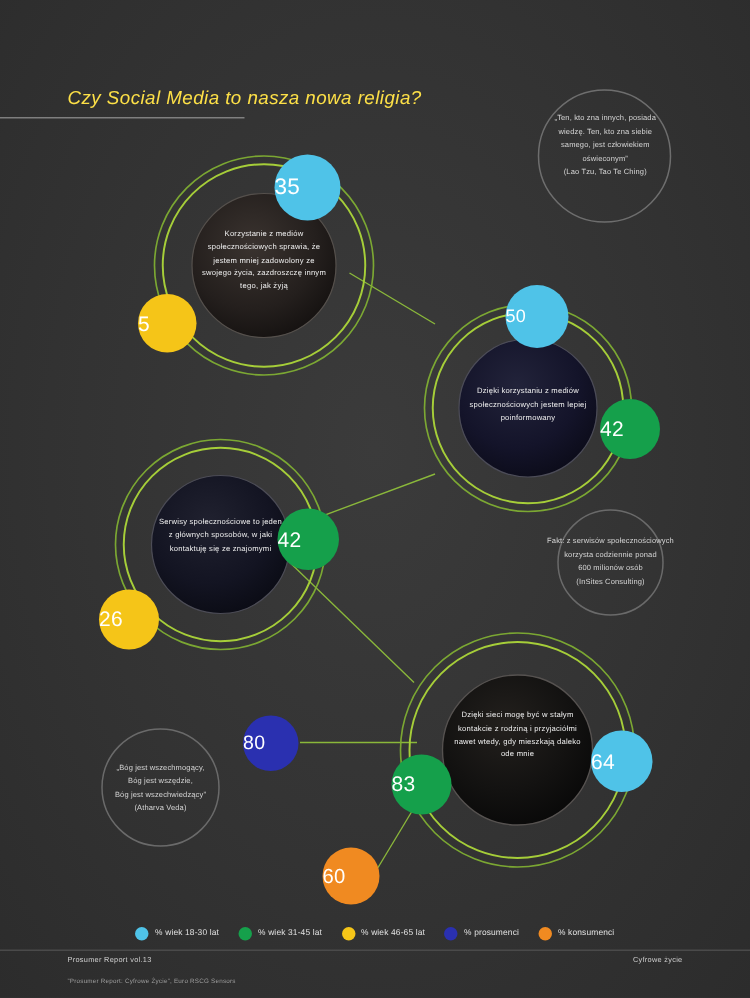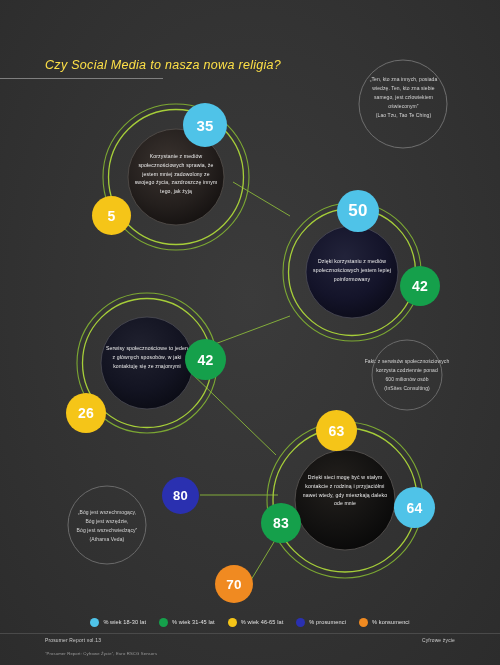--- a/index.html
+++ b/index.html
@@ -33,22 +33,22 @@
   }
   
   .quote{
     position:absolute;color:#d6d6d6;text-align:center;
     font-size:5.0px;line-height:1.78;letter-spacing:.1px;
   }
 
   
   .bub{
     position:absolute;border-radius:50%;
-    display:flex;align-items:center;justify-content:center;
-    color:#ffffff;font-weight:bold;letter-spacing:.2px;
+    display:flex;align-items:center;justify-content:flex-start;
+    color:#ffffff;font-weight:normal;letter-spacing:.2px;
     box-shadow:0 0 0 0 rgba(0,0,0,0);
   }
   .bub span{display:block;transform:translateY(-.5px);}
 
   
   .legend{
     position:absolute;left:0;top:613px;width:500px;height:18px;
     display:flex;align-items:center;justify-content:center;gap:13px;
   }
   .lg{display:flex;align-items:center;gap:4px;}
@@ -161,48 +161,45 @@
     <div>(Atharva Veda)</div>
   </div>
 
   <div class="bub" style="left:183px;top:103px;width:44px;height:44px;background:#4FC3E8;font-size:15px;">
     <span>35</span>
   </div>
   <div class="bub" style="left:92px;top:196px;width:39px;height:39px;background:#F5C518;font-size:14px;">
     <span>5</span>
   </div>
 
-  <div class="bub" style="left:337px;top:190px;width:42px;height:42px;background:#4FC3E8;font-size:17px;">
+  <div class="bub" style="left:337px;top:190px;width:42px;height:42px;background:#4FC3E8;font-size:12px;">
     <span>50</span>
   </div>
   <div class="bub" style="left:400px;top:266px;width:40px;height:40px;background:#15A04B;font-size:14px;">
     <span>42</span>
   </div>
 
   <div class="bub" style="left:185px;top:339px;width:41px;height:41px;background:#15A04B;font-size:14px;">
     <span>42</span>
   </div>
   <div class="bub" style="left:66px;top:393px;width:40px;height:40px;background:#F5C518;font-size:14px;">
     <span>26</span>
   </div>
 
-  <div class="bub" style="left:316px;top:410px;width:41px;height:41px;background:#F5C518;font-size:14px;">
-    <span>63</span>
-  </div>
   <div class="bub" style="left:394px;top:487px;width:41px;height:41px;background:#4FC3E8;font-size:14px;">
     <span>64</span>
   </div>
   <div class="bub" style="left:261px;top:503px;width:40px;height:40px;background:#15A04B;font-size:14px;">
     <span>83</span>
   </div>
   <div class="bub" style="left:162px;top:477px;width:37px;height:37px;background:#2A30B0;font-size:13px;">
     <span>80</span>
   </div>
   <div class="bub" style="left:215px;top:565px;width:38px;height:38px;background:#F08A21;font-size:13.5px;">
-    <span>70</span>
+    <span>60</span>
   </div>
 
   <div class="legend">
     <div class="lg">
       <i style="background:#4FC3E8;"></i>
       <b>% wiek 18-30 lat</b>
     </div>
     <div class="lg">
       <i style="background:#15A04B;"></i>
       <b>% wiek 31-45 lat</b>

